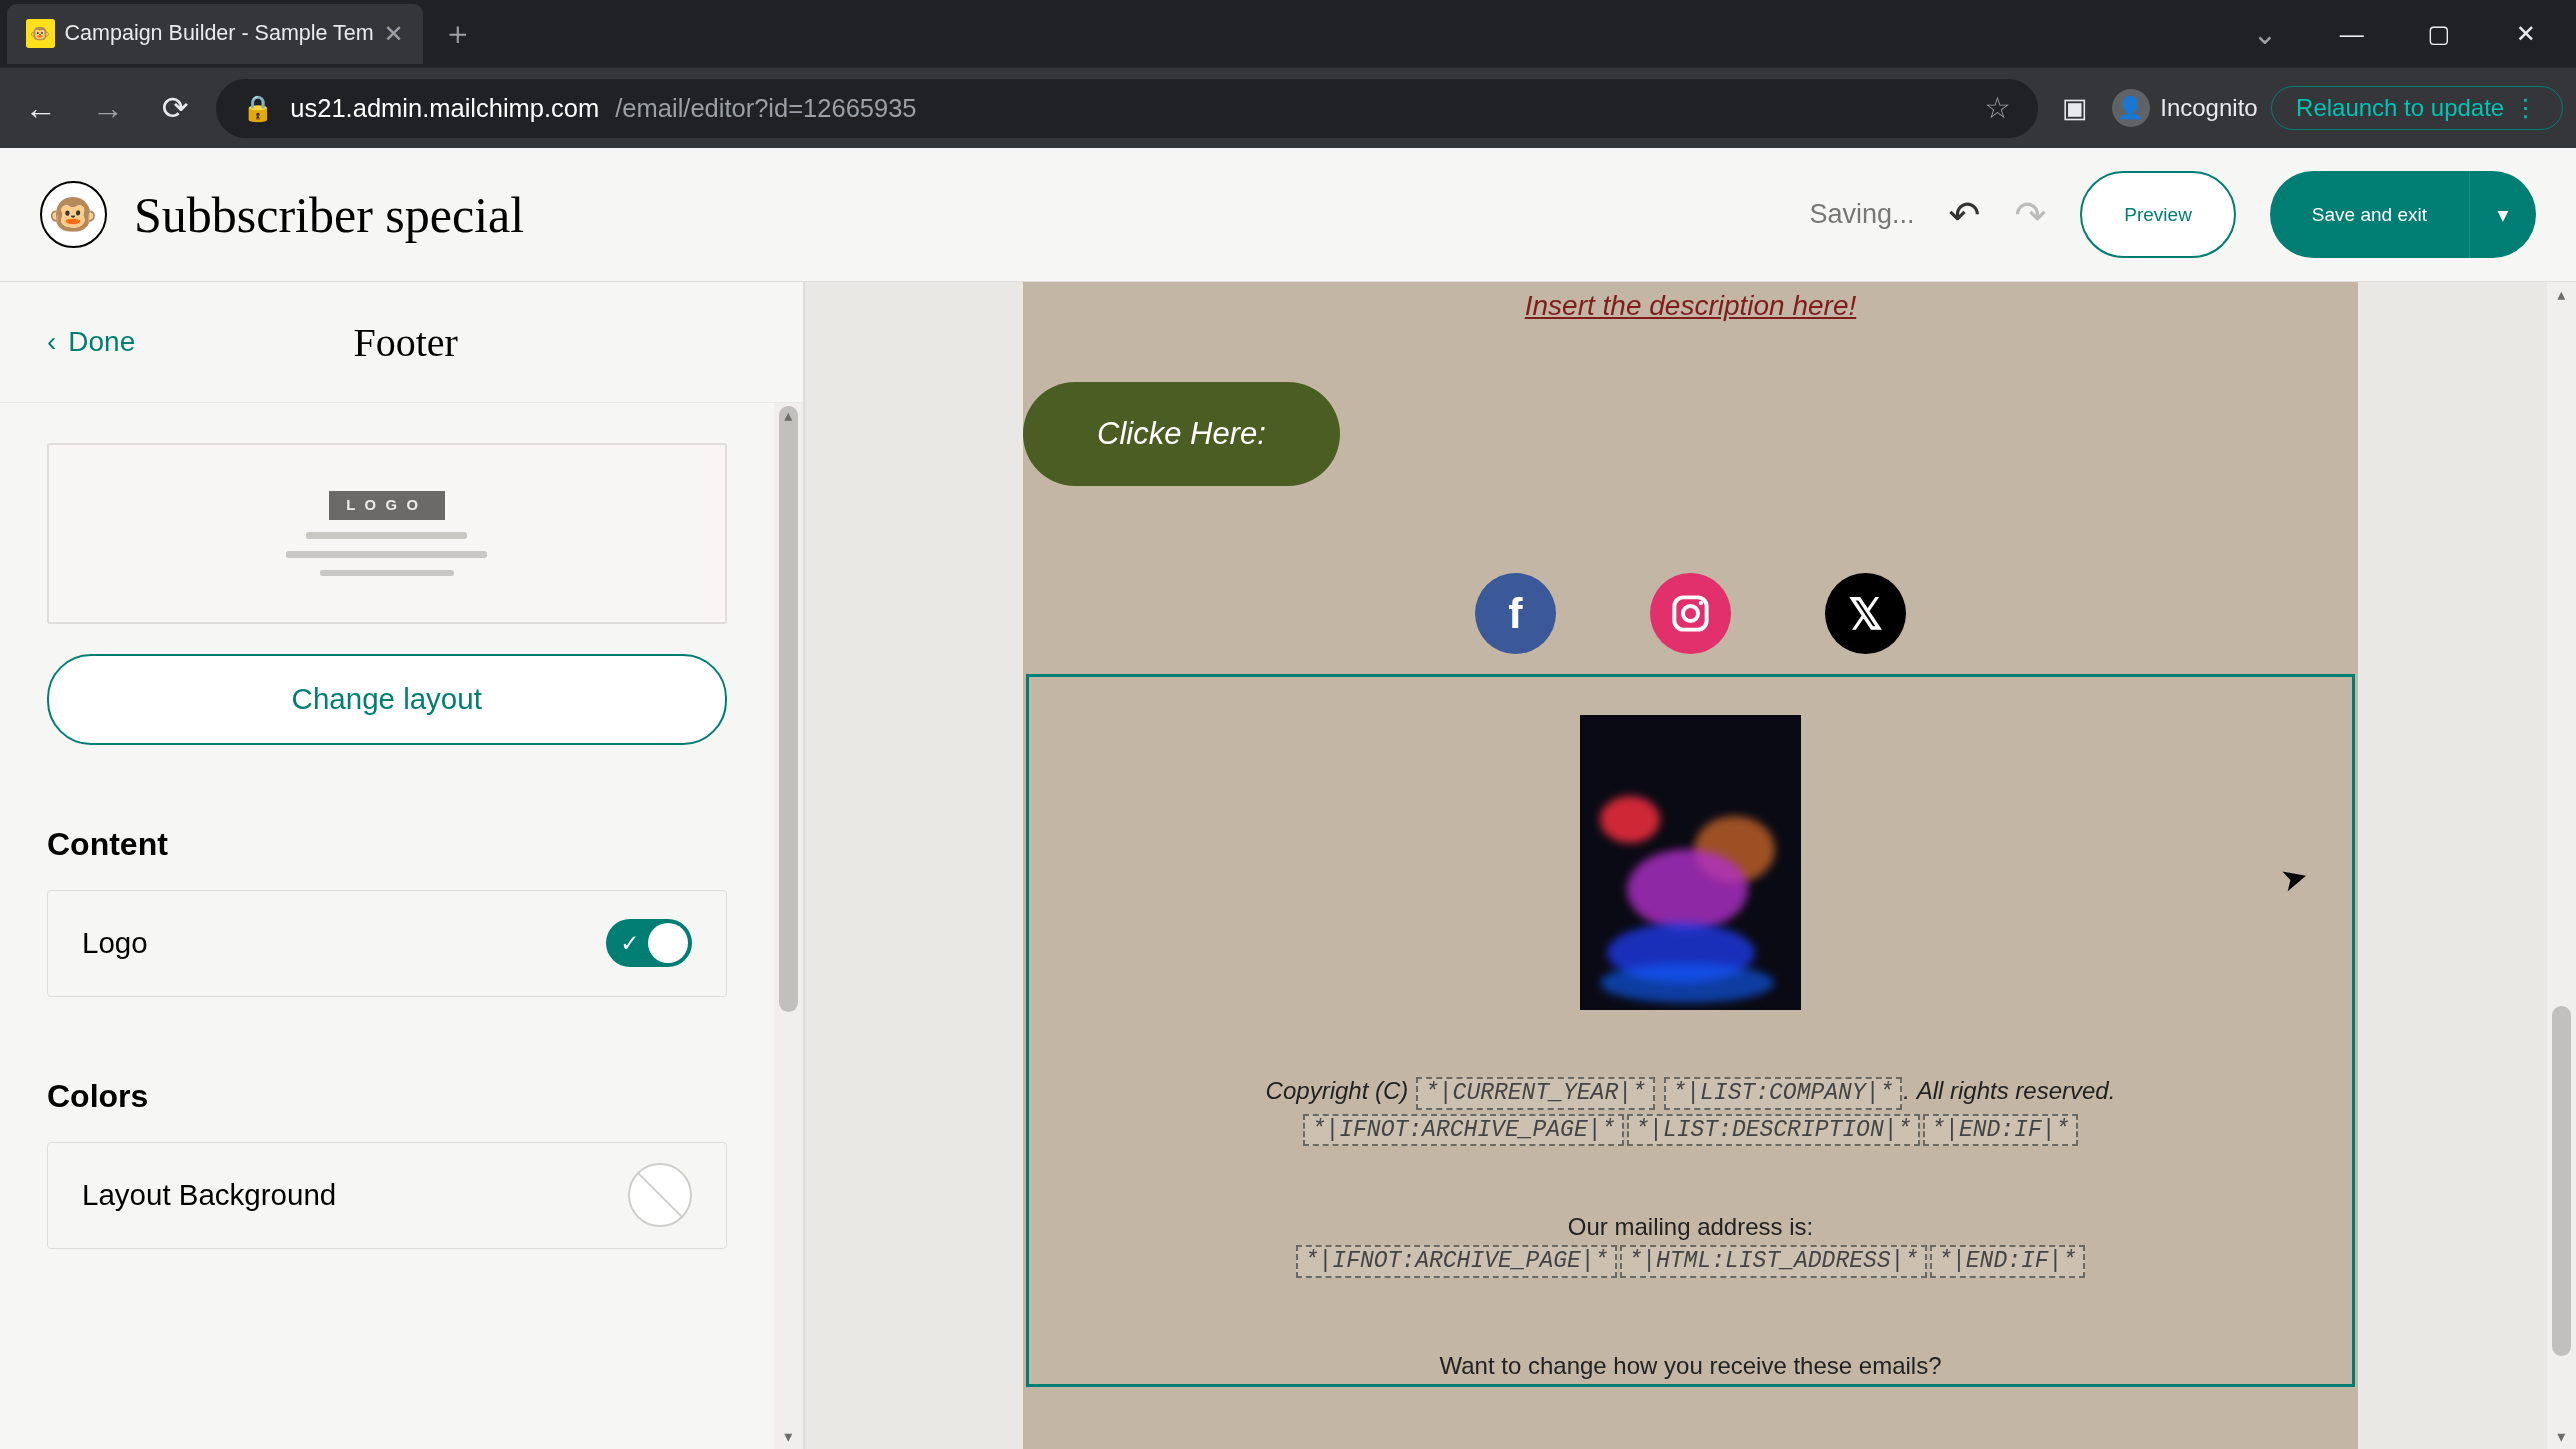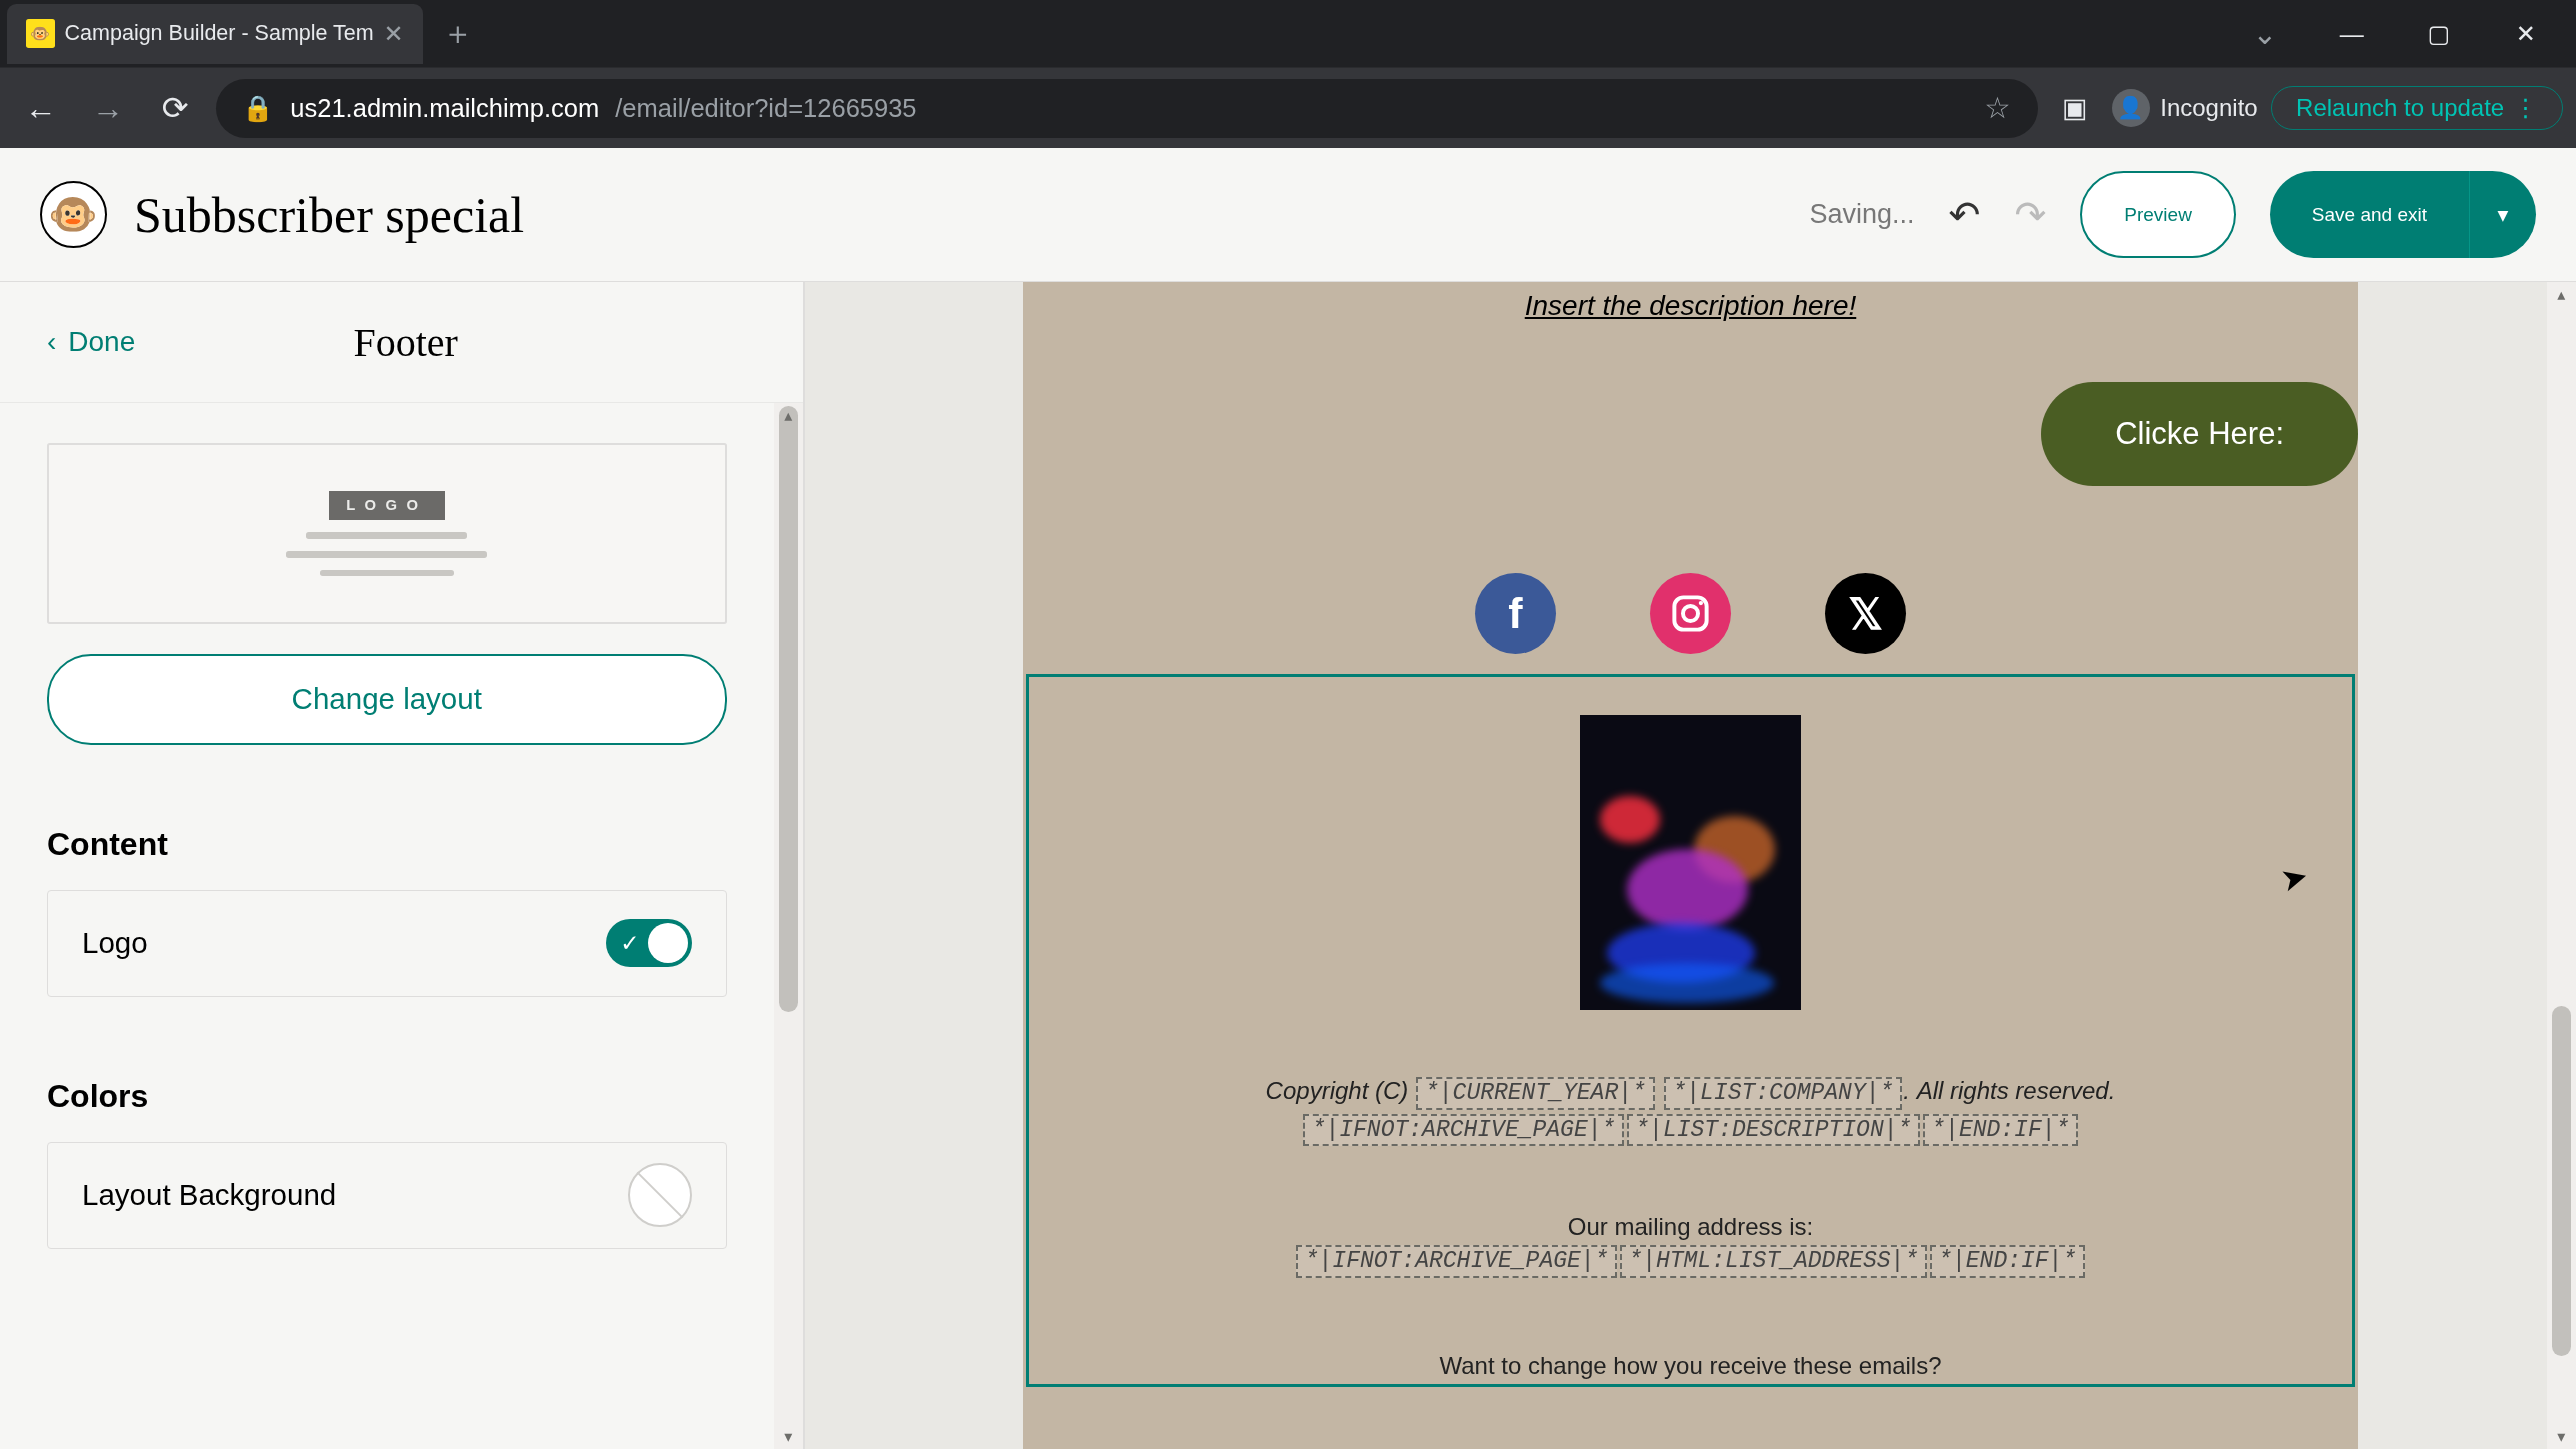--- a/index.html
+++ b/index.html
@@ -164,23 +164,23 @@
     top:62%; height:30%;
   }
   .cv-scroll-arrow { position:absolute; left:0; right:0; text-align:center; font-size:16px; color:#6d6d6a; }
   .cv-scroll-arrow.top { top:2.7px; } .cv-scroll-arrow.bottom { bottom:2.7px; }
 
   .email-body {
     width:1335px; margin:0 auto; background:#c3b6a4; min-height:100%; padding-bottom:81px;
   }
   .desc-line {
     text-align:center; font-style:italic; text-decoration:underline;
-    font-size:28px; color:#000000; padding-top:8px;
-  }
-  .cta-wrap { text-align:right; margin-top:60px; }
+    font-size:28px; color:#7f1d1d; padding-top:8px;
+  }
+  .cta-wrap { text-align:left; margin-top:60px;font-style:italic; }
   .cta-btn {
     display:inline-block; background:#4a5d23; color:#fff; font-size:31px;
     padding:34px 74px; border-radius:54px;
   }
   .socials {
     display:flex; justify-content:center; gap:94px; margin:87px 0 20px;
   }
   .soc {
     width:81px; height:81px; border-radius:50%;
     display:flex; align-items:center; justify-content:center; color:#fff;

